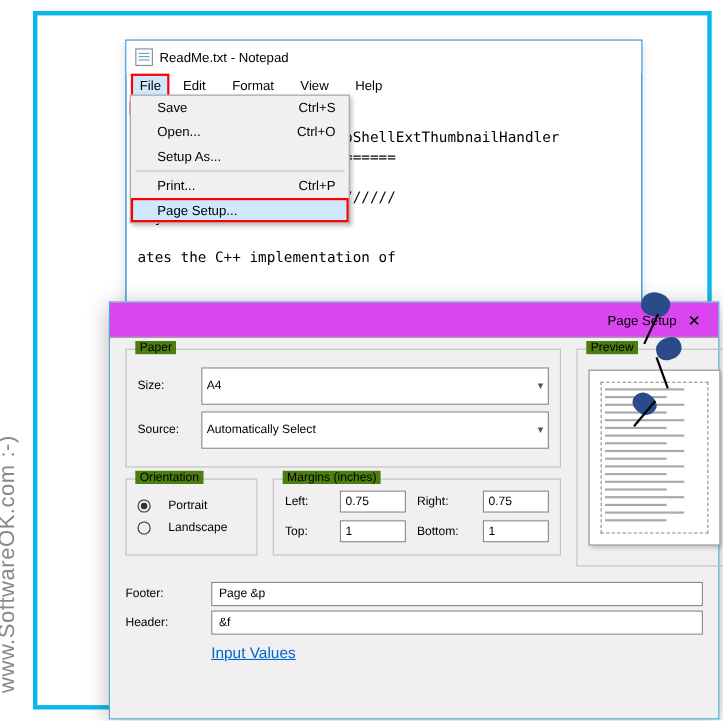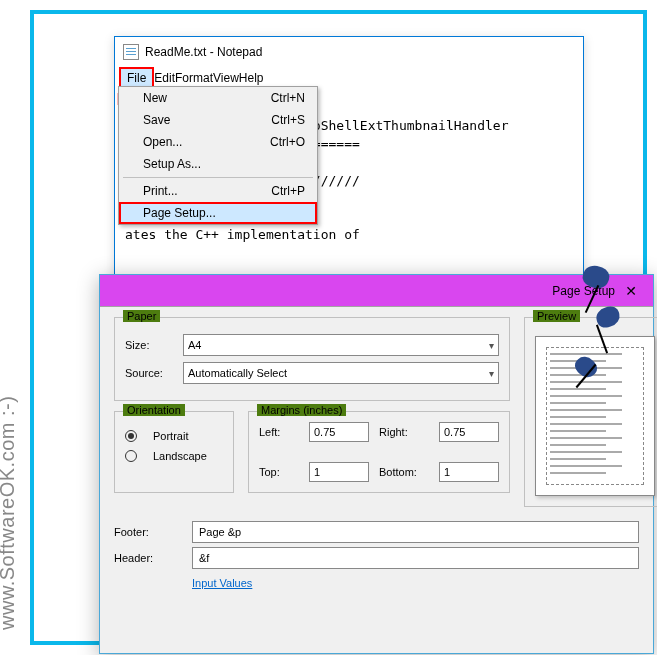--- a/index.html
+++ b/index.html
@@ -8,21 +8,21 @@
 .frame { position: absolute; left: 30px; top: 10px; right: 10px; bottom: 10px; border: 4px solid #0ab8eb; background: #fff; }
 
 .watermark { position: absolute; left: -4px; top: 630px; transform: rotate(-90deg); transform-origin: left top; font-size: 20px; color: #888; font-family: Arial, sans-serif; letter-spacing: 0.5px; white-space: nowrap; }
 
 .notepad-window { position: absolute; left: 80px; top: 22px; width: 470px; height: 600px; background: #fff; border: 1px solid #0078d7; box-shadow: 0 2px 10px rgba(0,0,0,0.15); }
 .notepad-title { height: 30px; display: flex; align-items: center; padding: 0 8px; background: #fff; font-size: 12px; }
 .notepad-title .icon { width: 16px; height: 16px; margin-right: 6px; background: #fff; border: 1px solid #888; position: relative; }
 .notepad-title .icon::after { content: ""; position: absolute; left: 2px; right: 2px; top: 3px; height: 1px; background: #5aa0d0; box-shadow: 0 3px 0 #5aa0d0, 0 6px 0 #5aa0d0; }
 
 .menubar { display: flex; gap: 0; padding: 0 4px; font-size: 12px; }
-.menubar span { padding: 4px 0; cursor: default; }
+.menubar span { padding: 4px 12px; cursor: default; }
 .menubar .file { border: 2px solid #ff0000; padding: 2px 6px; background: #cde8ff; }
 
 .callout { position: absolute; color: #ff0000; font-weight: bold; font-size: 13px; font-family: Arial, sans-serif; }
 .callout1 { left: 83px; top: 76px; }
 .callout2 { left: 210px; top: 160px; }
 .callout3 { left: 300px; top: 537px; }
 .callout4 { left: 300px; top: 565px; }
 
 .dropdown { position: absolute; left: 84px; top: 72px; width: 200px; background: #f0f0f0; border: 1px solid #a0a0a0; box-shadow: 2px 2px 4px rgba(0,0,0,0.25); font-size: 12px; z-index: 5; }
 .dropdown .item { display: flex; justify-content: space-between; padding: 4px 12px 4px 24px; cursor: default; }
@@ -34,43 +34,43 @@
 .dialog { position: absolute; left: 65px; top: 260px; width: 555px; height: 380px; background: #f0f0f0; border: 1px solid #4aa8d8; box-shadow: 0 4px 20px rgba(0,0,0,0.3); z-index: 10; font-size: 12px; }
 .dlg-title { height: 32px; background: #d946ef; display: flex; align-items: center; justify-content: flex-end; padding: 0 6px 0 12px; border-bottom: 1px solid #a3a3a3; }
 .dlg-title .close { width: 32px; height: 24px; display: flex; align-items: center; justify-content: center; font-size: 14px; cursor: default; }
 .dlg-body { padding: 10px 14px; }
 
 .fieldset { border: 1px solid #c0c0c0; padding: 10px 10px; margin-bottom: 10px; position: relative; }
 .fieldset .legend { position: absolute; top: -8px; left: 8px; background: #4d7c0f; padding: 0 4px; font-size: 11px; }
 
 .row { display: flex; align-items: center; margin: 6px 0; gap: 8px; }
 .row label { width: 50px; font-size: 11px; }
-.select { flex: 1; height: 22px; border: 1px solid #888; background: #fff; padding: 0 4px; display: flex; align-items: center; justify-content: space-between; font-size: 11px; }
+.select { flex: 1; height: 34px; border: 1px solid #888; background: #fff; padding: 0 4px; display: flex; align-items: center; justify-content: space-between; font-size: 11px; }
 .select .arrow { font-size: 10px; color: #555; }
 
 .paper-preview-wrap { display: flex; gap: 14px; }
 .paper-left { flex: 1; }
 .preview-box { width: 160px; }
 
 .orient-margins { display: flex; gap: 14px; margin-bottom: 10px; }
 .orient { width: 120px; }
 .margins { flex: 1; }
 
 .radio-row { display: flex; align-items: center; gap: 16px; margin: 8px 0; font-size: 11px; }
 .radio { width: 12px; height: 12px; border: 1px solid #333; border-radius: 50%; position: relative; }
 .radio.checked::after { content: ""; position: absolute; left: 2px; top: 2px; width: 6px; height: 6px; background: #333; border-radius: 50%; }
 
-.margin-grid { display: grid; grid-template-columns: 40px 60px 50px 60px; gap: 20px 10px; align-items: center; font-size: 11px; }
+.margin-grid { display: grid; grid-template-columns: 40px 60px 50px 60px; gap: 7px 10px; align-items: center; font-size: 11px; }
 .num-input { height: 20px; border: 1px solid #888; background: #fff; padding: 0 4px; font-size: 11px; display: flex; align-items: center; }
 
 .hf-row { display: flex; align-items: center; margin: 4px 0; gap: 8px; }
 .hf-row label { width: 70px; font-size: 11px; }
 .text-input { flex: 1; height: 22px; border: 1px solid #888; background: #fff; padding: 0 6px; font-size: 11px; display: flex; align-items: center; }
 
-.link { color: #0066cc; text-decoration: underline; font-size: 11px; margin-left: 78px; margin-top: 4px; display: inline-block; cursor: pointer; }
+.link { color: #0066cc; text-decoration: underline; font-size: 14px; margin-left: 78px; margin-top: 4px; display: inline-block; cursor: pointer; }
 
 .dlg-buttons { position: absolute; right: 14px; bottom: 14px; display: flex; gap: 8px; }
 .btn { width: 80px; height: 24px; border: 1px solid #888; background: #e8e8e8; font-size: 11px; display: flex; align-items: center; justify-content: center; cursor: default; }
 .btn.primary { border: 2px solid #0078d7; background: #e5f1fb; }
 
 .preview-page { width: 120px; height: 160px; background: #fff; border: 1px solid #888; margin: 8px auto 0; box-shadow: 2px 2px 4px rgba(0,0,0,0.2); padding: 12px; position: relative; }
 .preview-page .dashed { position: absolute; left: 10px; right: 10px; top: 10px; bottom: 10px; border: 1px dashed #888; }
 .preview-page .lines { position: absolute; left: 14px; right: 24px; top: 16px; }
 .preview-page .lines div { height: 2px; background: #aaa; margin-bottom: 5px; }
 .preview-page .lines div:nth-child(odd) { width: 90%; }
@@ -111,24 +111,20 @@
 //////////////////////////////
 ary:
 
 ates the C++ implementation of</div>
   </div>
 
   <div class="callout callout1">[1]</div>
 
   <div class="dropdown">
     <div class="item">
-      <span>New</span>
-      <span>Ctrl+N</span>
-    </div>
-    <div class="item">
       <span>Save</span>
       <span>Ctrl+S</span>
     </div>
     <div class="item">
       <span>Open...</span>
       <span>Ctrl+O</span>
     </div>
     <div class="item">
       <span>Setup As...</span>
       <span></span>

